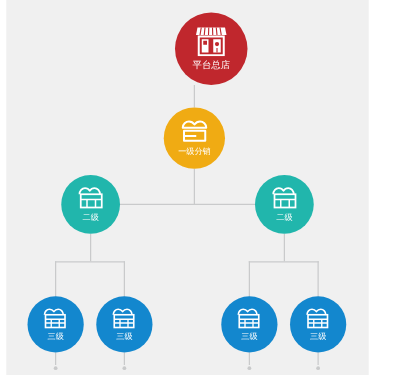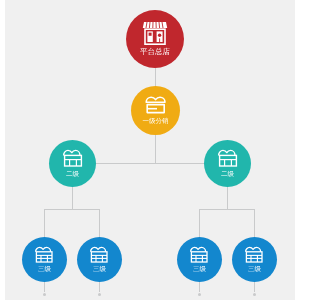--- a/index.html
+++ b/index.html
@@ -59,21 +59,21 @@
   }
   .node .node-label {
     color: #ffffff;
     text-align: center;
     white-space: nowrap;
     font-weight: normal;
   }
 
   
   #node-root {
-    left: 126px; top: 10px;
+    left: 140px; top: 10px;
     width: 58px; height: 58px;
     background: #c0272d;
   }
   #node-root .node-label { font-size: 7.5px; margin-top: 2px; }
 
   
   #node-level1 {
     left: 131px; top: 86px;
     width: 49px; height: 49px;
     background: #f0ab13;

